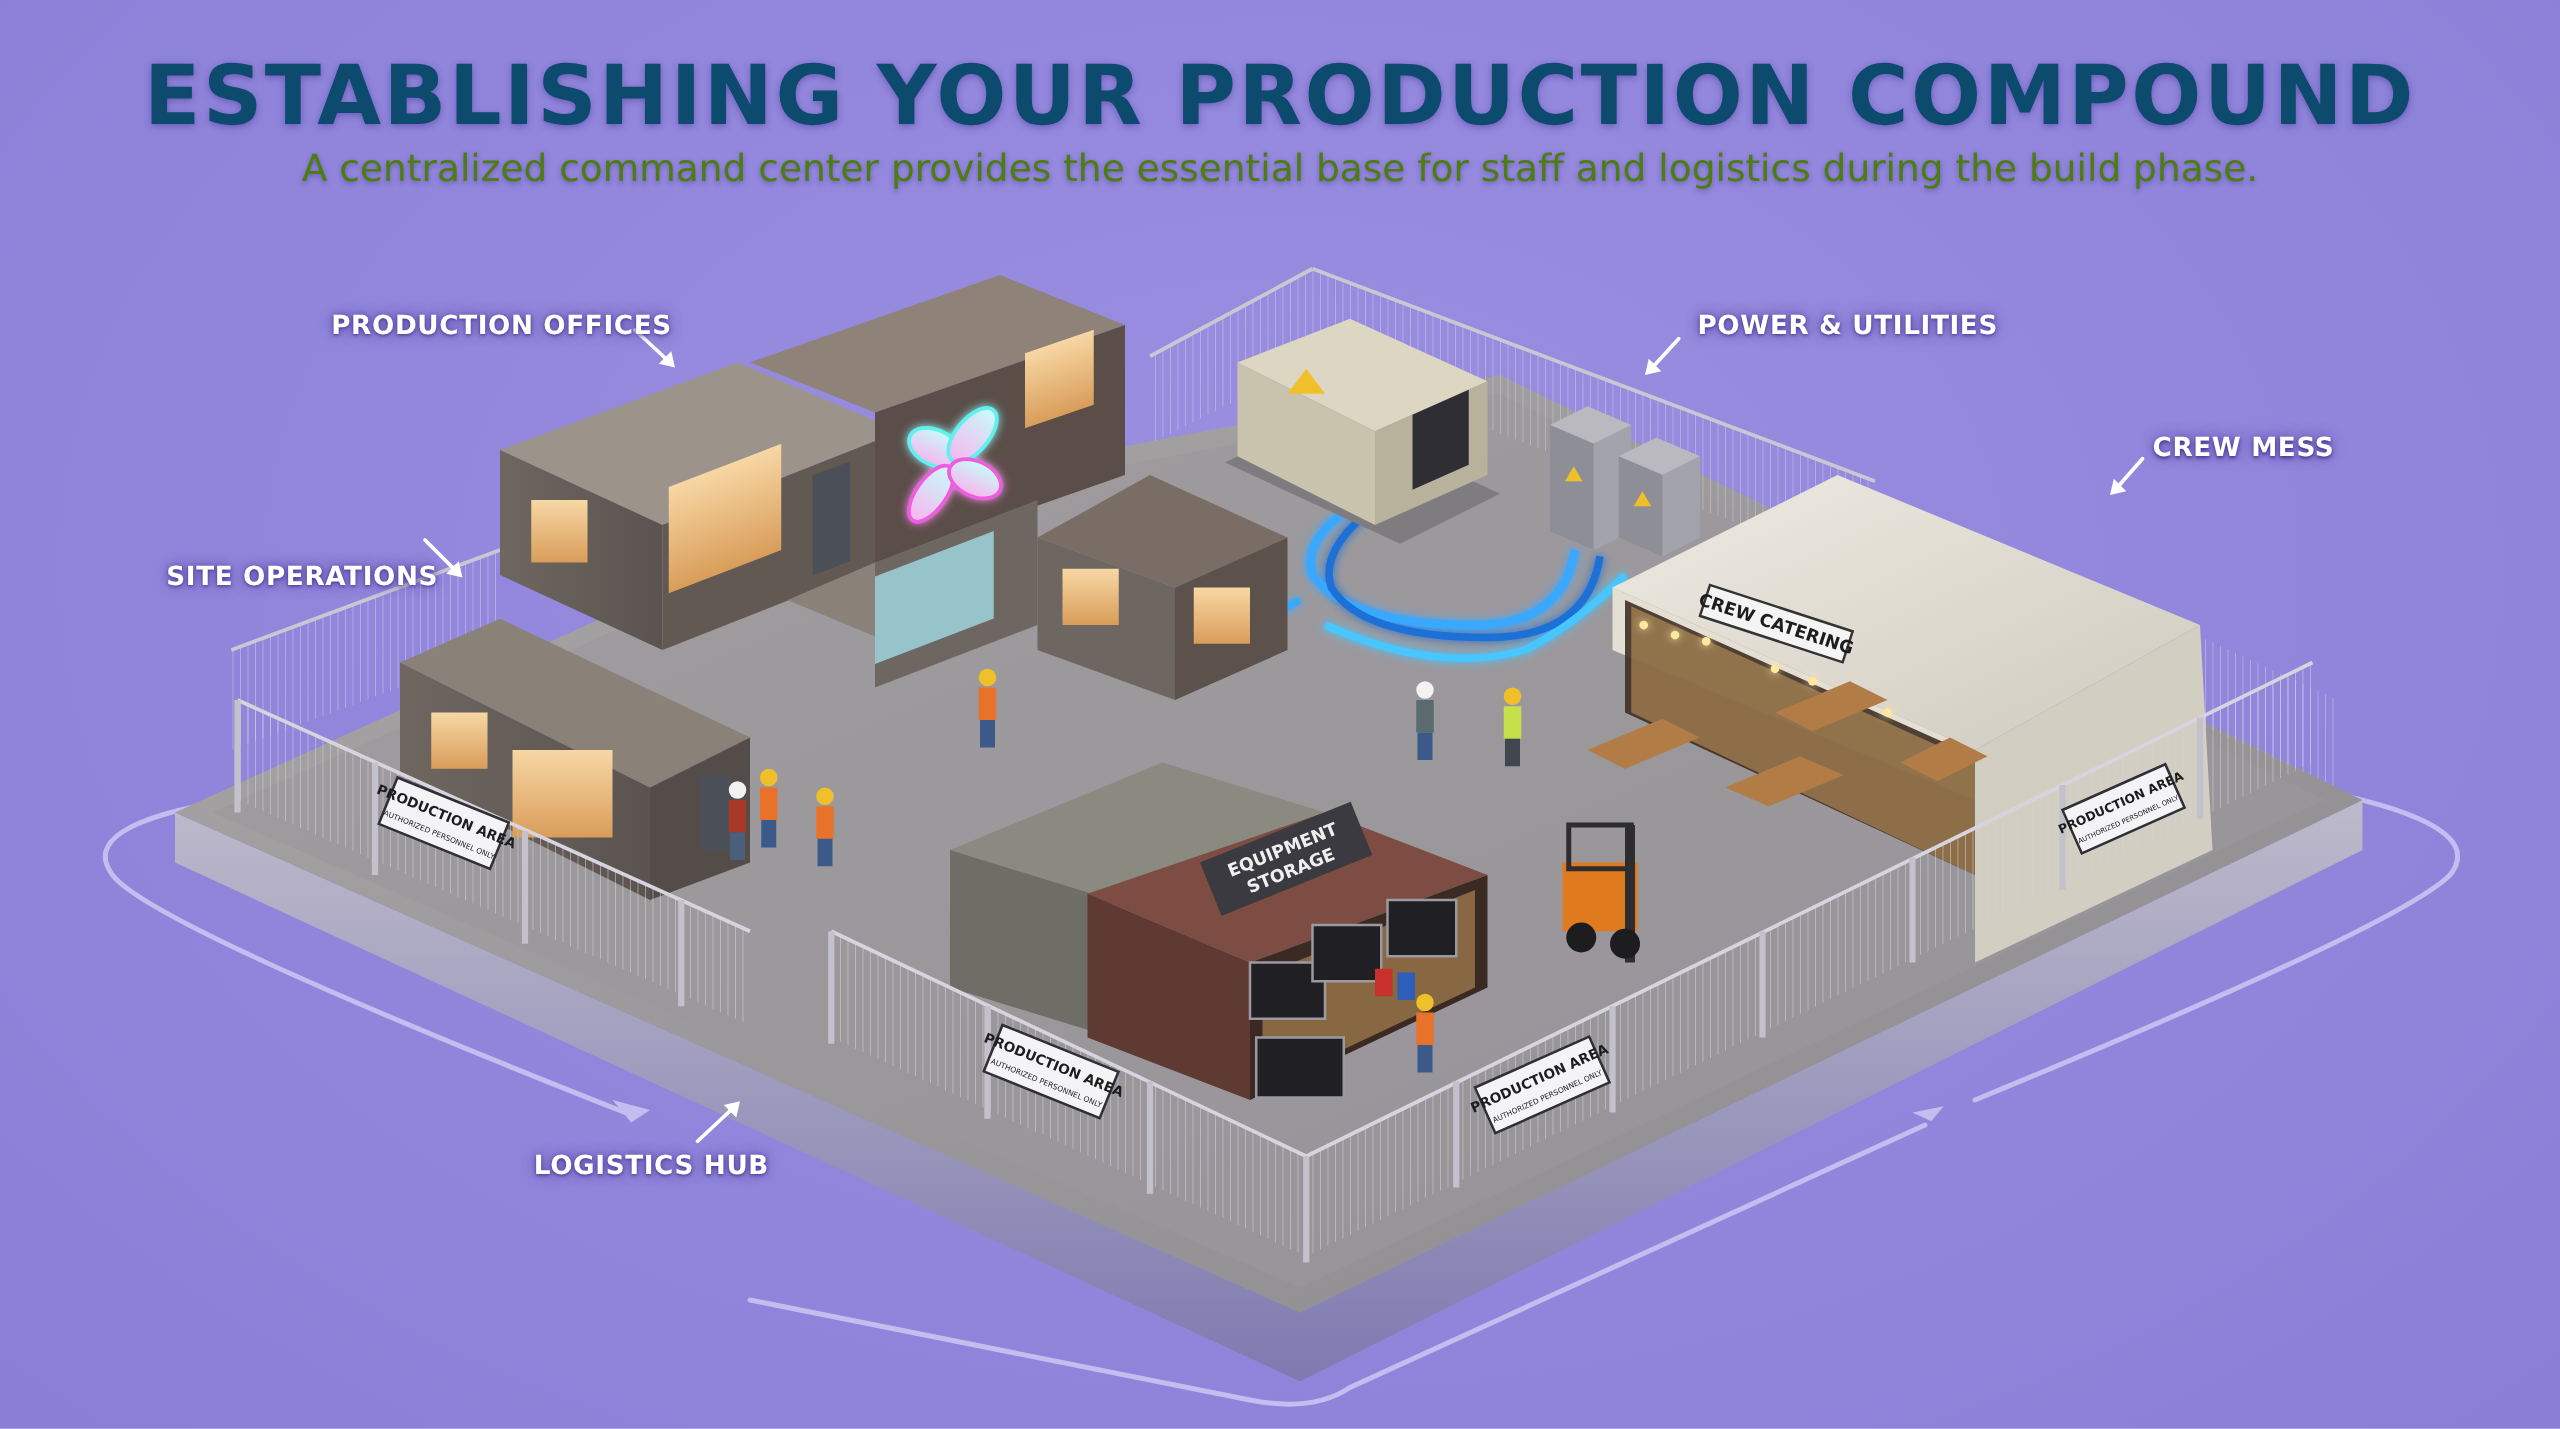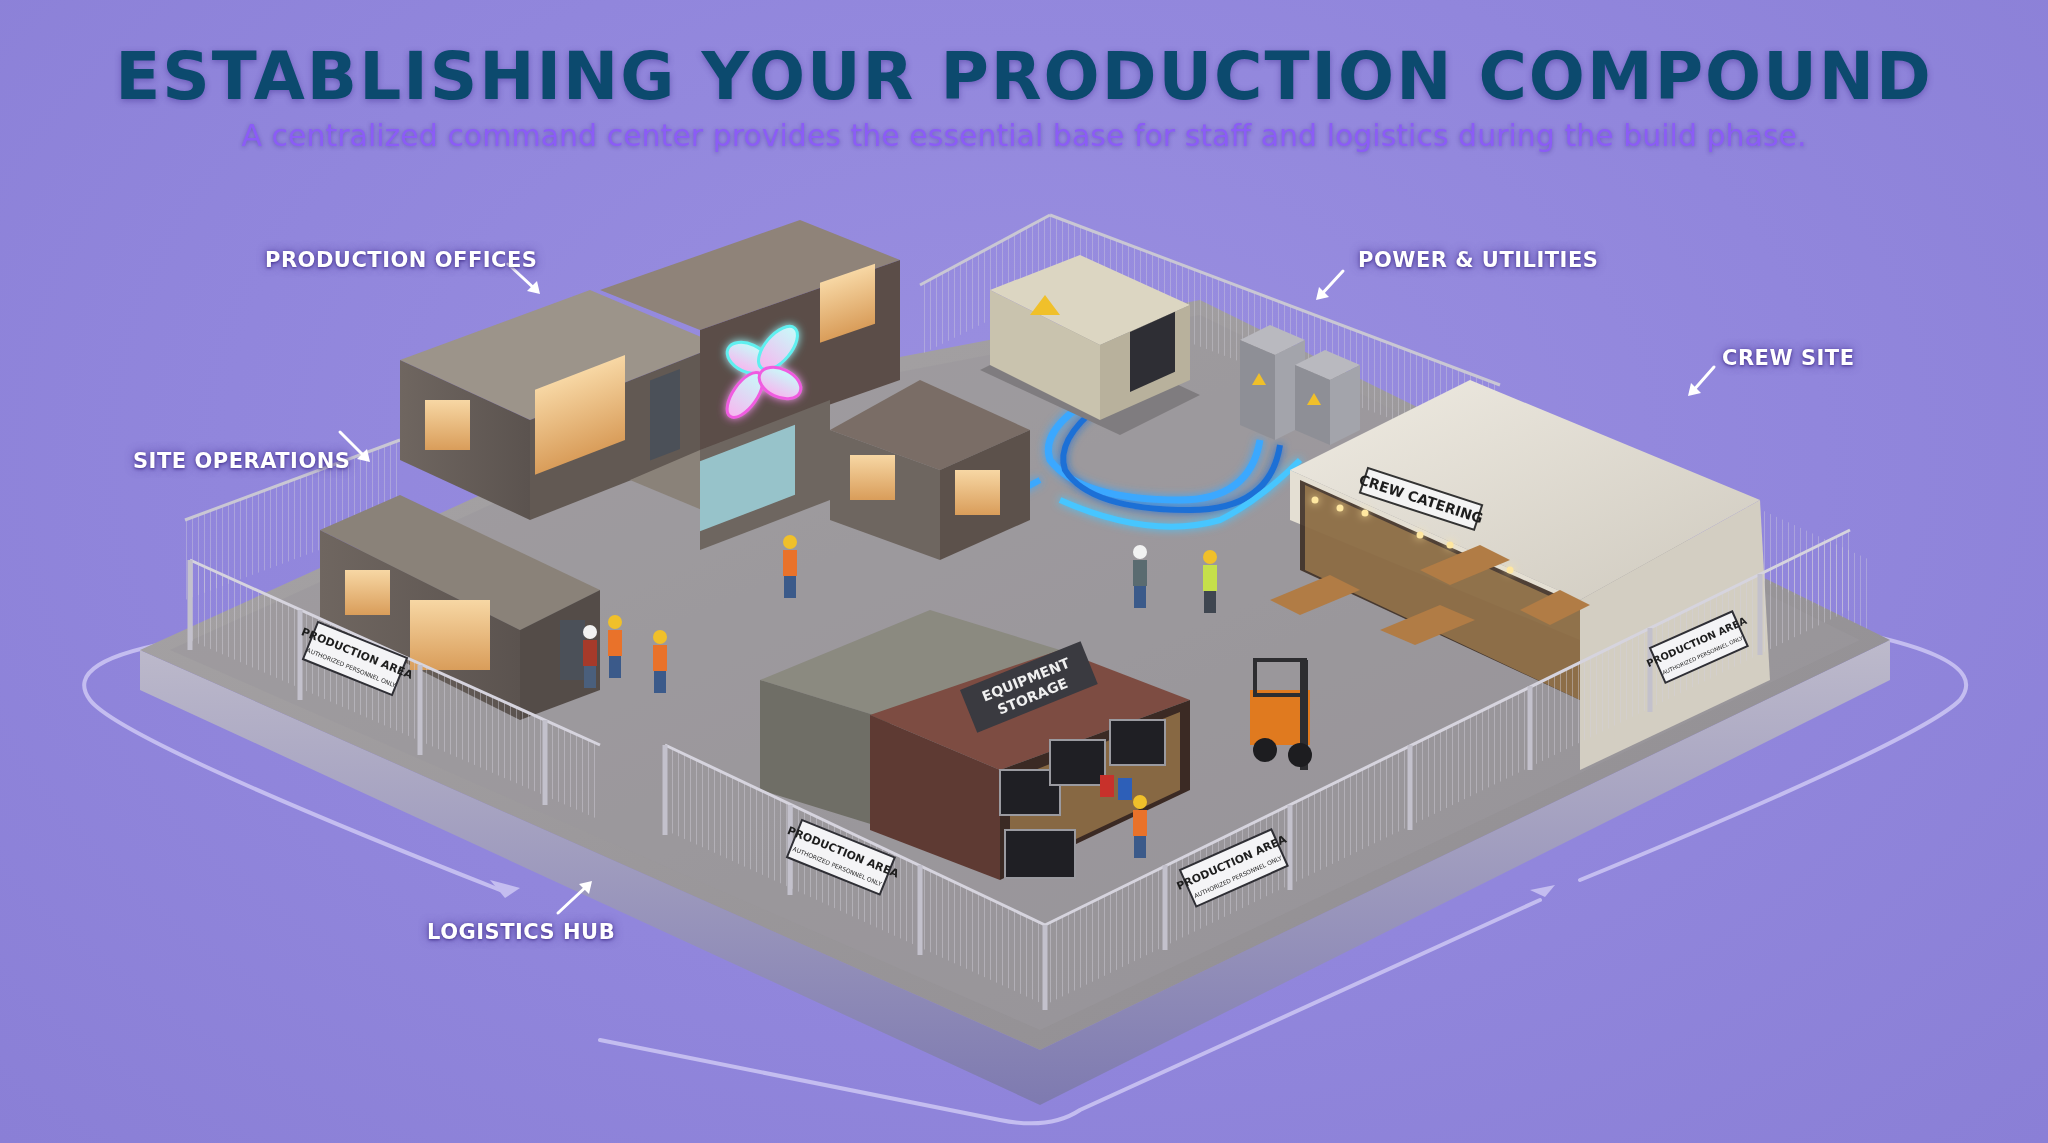--- a/index.html
+++ b/index.html
@@ -9,21 +9,21 @@
     font-family: "DejaVu Sans", "Liberation Sans", sans-serif;
   }
   .title {
     position: absolute; left: 0; top: 38px; width: 2048px; text-align: center;
     color: #0c4a6e; font-weight: 700; font-size: 66px; letter-spacing: 2px;
     text-shadow: 0 2px 6px rgba(60,40,140,0.45);
     font-family: "DejaVu Sans", sans-serif;
   }
   .subtitle {
     position: absolute; left: 0; top: 118px; width: 2048px; text-align: center;
-    color: #8b5cf6; font-size: 30px;
+    color: #4d7c0f; font-size: 30px;
     text-shadow: 0 1px 4px rgba(60,40,140,0.45);
     font-family: "DejaVu Sans", sans-serif;
   }
   .label {
     position: absolute; color: #ffffff; font-weight: 700; font-size: 21px;
     letter-spacing: 0.5px; white-space: nowrap;
     text-shadow: 0 0 10px rgba(70,50,150,0.8), 0 1px 3px rgba(40,20,110,0.7);
     font-family: "DejaVu Sans", sans-serif;
   }
   svg.scene { position: absolute; left: 0; top: 0; }
@@ -324,14 +324,14 @@
     <g>
         <line x1="558" y1="913" x2="588" y2="885"></line>
         <polygon points="592,881 589,894 579,884" stroke="none"></polygon>
       </g>
   </g>
 </svg>
 
 <div class="label" style="left:253px; top:248px;padding-left:12px;">PRODUCTION OFFICES</div>
 <div class="label" style="left:133px; top:414px;margin-top:35px;">SITE OPERATIONS</div>
 <div class="label" style="left:1358px; top:248px;">POWER &amp; UTILITIES</div>
-<div class="label" style="left:1722px; top:346px;">CREW SITE</div>
+<div class="label" style="left:1722px; top:346px;">CREW MESS</div>
 <div class="label" style="left:383px; top:920px;margin-left:44px;">LOGISTICS HUB</div>
 
 </body></html>

